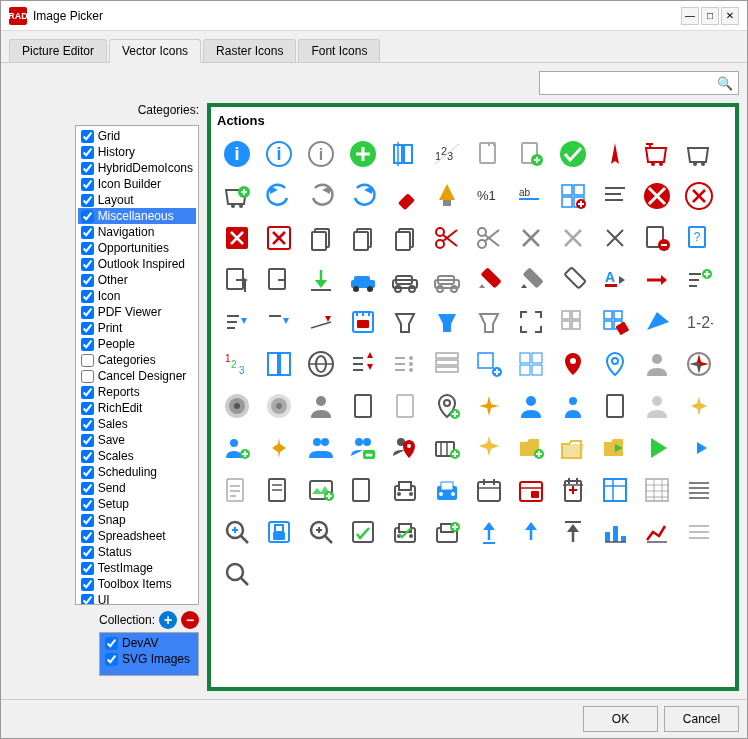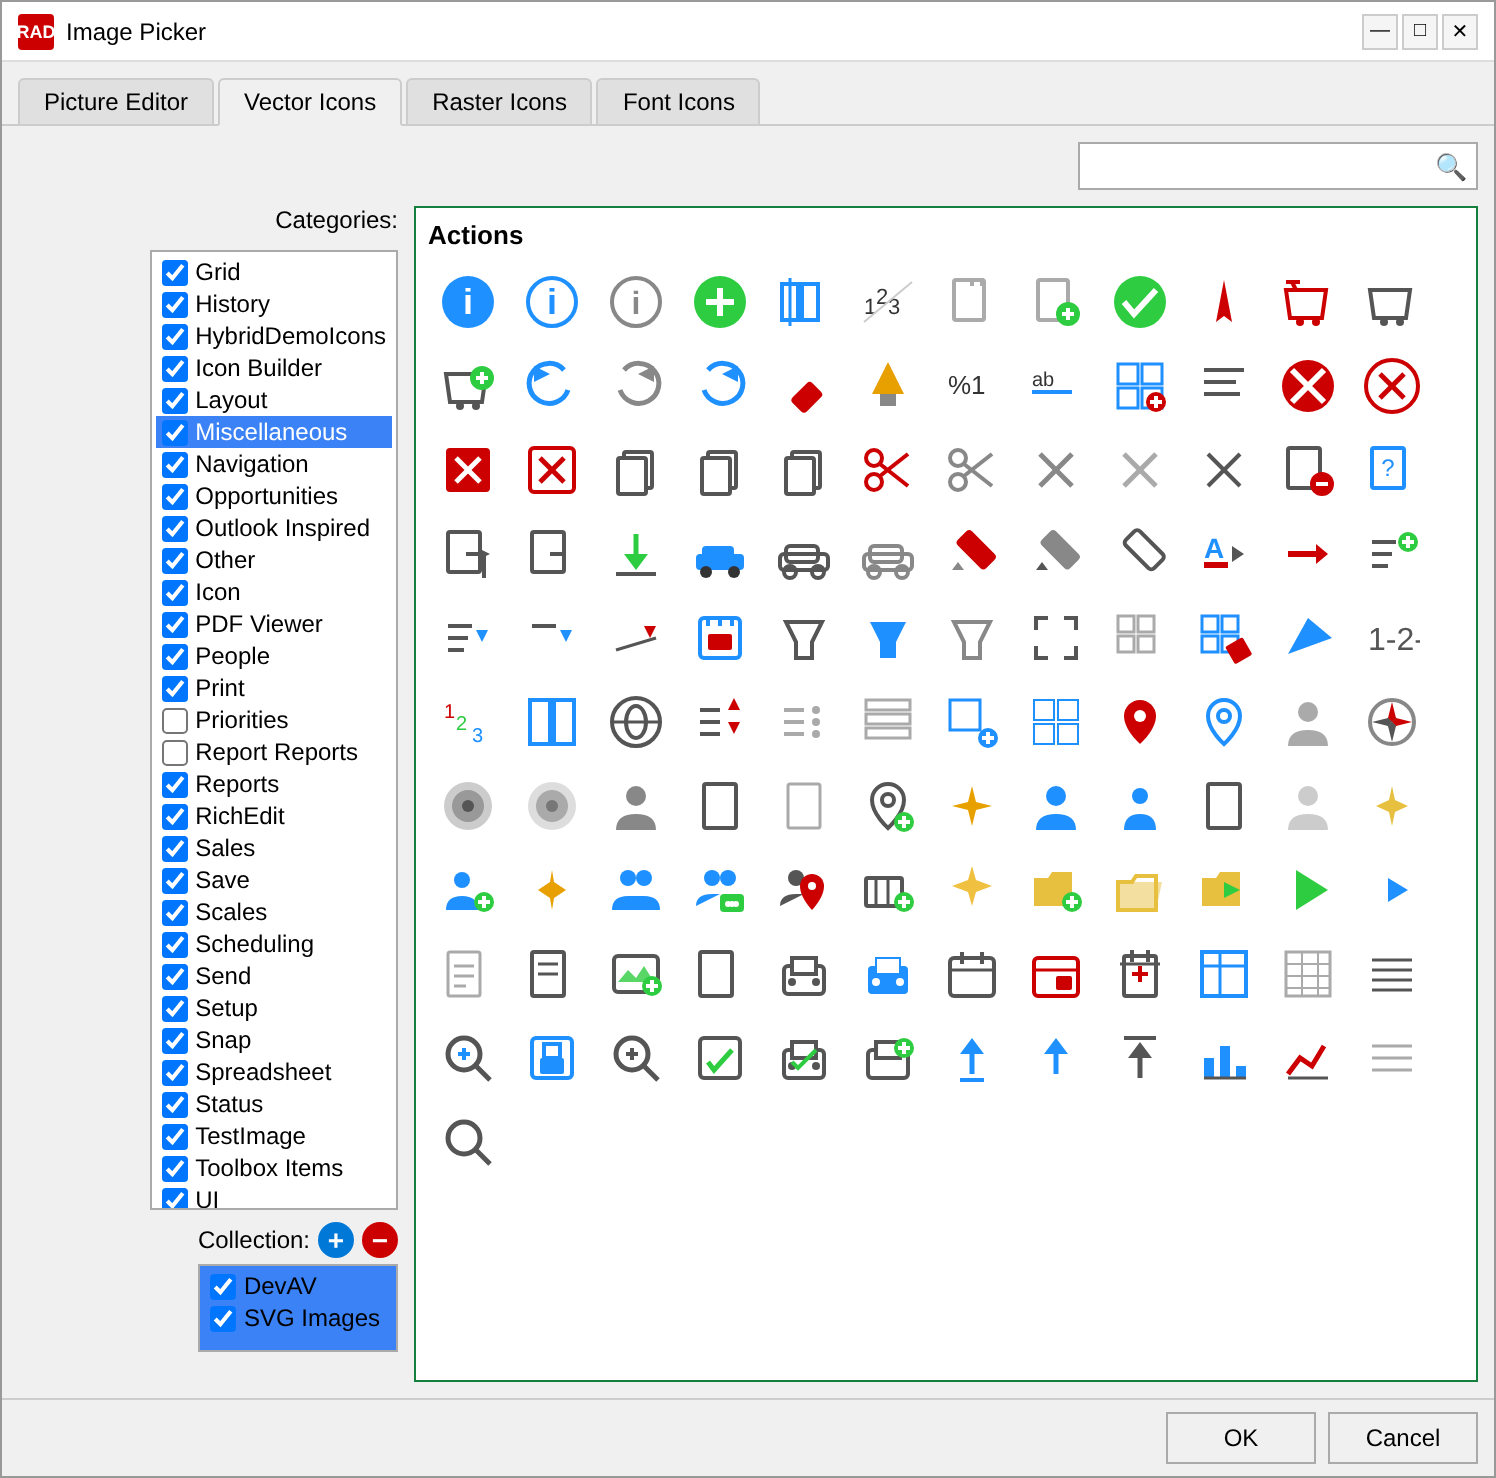--- a/index.html
+++ b/index.html
@@ -30,21 +30,21 @@
     .cat-item.selected { background: #3b82f6; color: white; }
     .cat-item input[type=checkbox] { width: 13px; height: 13px; flex-shrink: 0; }
 
     .collection-section { height: 80px; }
     .collection-header { display: flex; align-items: center; gap: 4px; margin-bottom: 3px; }
     .collection-btn { width: 18px; height: 18px; border-radius: 50%; border: none; cursor: pointer; font-size: 14px; font-weight: bold; display: flex; align-items: center; justify-content: center; line-height: 1; }
     .collection-btn.add { background: #0078d7; color: white; }
     .collection-btn.remove { background: #c00; color: white; }
     .collection-list { border: 1px solid #aaa; background: #3b82f6; flex: 1; overflow-y: auto; padding: 2px; height: 44px; }
 
-    .right-panel { flex: 1; border: 1px solid #15803d; background: white; overflow-y: auto; padding: 6px; }
+    .right-panel { flex: 1; border: 4px solid #15803d; background: white; overflow-y: auto; padding: 6px; }
     .section-title { font-size: 13px; font-weight: bold; margin-bottom: 6px; }
     .icons-grid { display: flex; flex-wrap: wrap; gap: 2px; }
     .icon-cell { width: 40px; height: 40px; display: flex; align-items: center; justify-content: center; cursor: pointer; border: 1px solid transparent; font-size: 22px; }
 
     .footer { display: flex; justify-content: flex-end; align-items: center; padding: 6px 8px; gap: 6px; border-top: 1px solid #ccc; }
     .footer-btn { width: 75px; height: 26px; border: 1px solid #aaa; background: #f0f0f0; cursor: pointer; font-size: 12px; }
     .footer-btn.ok { background: #f0f0f0; }
   </style>
 </head>
 <body>
@@ -129,33 +129,33 @@
             <div class="cat-item">
               <input type="checkbox" checked="" style="">
               <span>Icon</span>
             </div>
             <div class="cat-item">
               <input type="checkbox" checked="" style="">
               <span>PDF Viewer</span>
             </div>
             <div class="cat-item">
               <input type="checkbox" checked="" style="">
+              <span>Print</span>
+            </div>
+            <div class="cat-item">
+              <input type="checkbox" checked="" style="">
               <span>People</span>
             </div>
             <div class="cat-item">
-              <input type="checkbox" checked="" style="">
-              <span>Print</span>
-            </div>
-            <div class="cat-item">
               <input type="checkbox" style="">
-              <span>Priorities</span>
+              <span>Categories</span>
             </div>
             <div class="cat-item">
               <input type="checkbox" style="">
-              <span>Report Reports</span>
+              <span>Cancel Designer</span>
             </div>
             <div class="cat-item">
               <input type="checkbox" checked="" style="">
               <span>Reports</span>
             </div>
             <div class="cat-item">
               <input type="checkbox" checked="" style="">
               <span>RichEdit</span>
             </div>
             <div class="cat-item">

